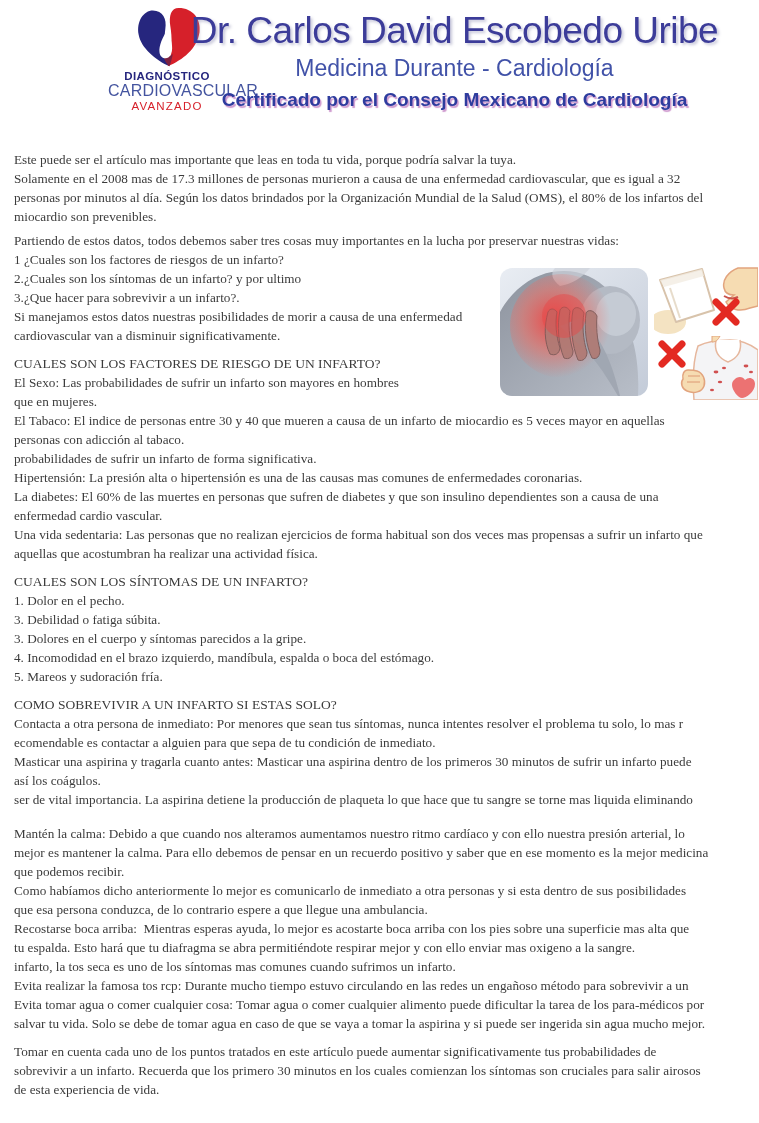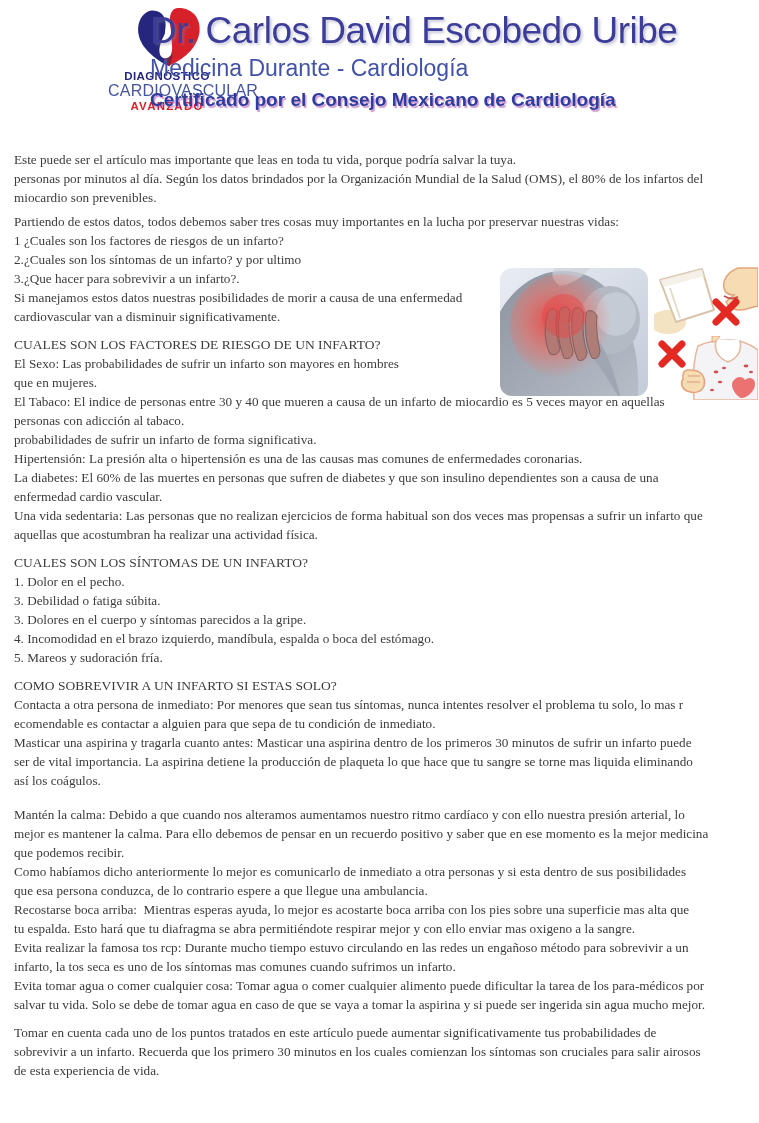--- a/index.html
+++ b/index.html
@@ -19,22 +19,22 @@
     overflow:hidden;
     font-family:"Liberation Serif",serif;
     color:var(--body-text);
   }
   
   .letterhead{position:absolute;top:0;left:0;width:759px;height:140px;}
   .logo{position:absolute;left:108px;top:8px;width:118px;text-align:center;}
   .logo svg{display:block;margin:0 auto;}
   .logo-l1{font-family:"Liberation Sans",sans-serif;font-size:11.5px;font-weight:700;color:var(--brand-navy);letter-spacing:.4px;margin-top:2px;}
   .logo-l2{font-family:"Liberation Sans",sans-serif;font-size:16px;font-weight:400;color:#44549f;letter-spacing:.2px;}
-  .logo-l3{font-family:"Liberation Sans",sans-serif;font-size:11.5px;font-weight:700;color:var(--brand-red);letter-spacing:1.2px;}
-  .titles{position:absolute;left:150px;right:0;top:10px;font-family:"Liberation Sans",sans-serif;}
+  .logo-l3{font-family:"Liberation Sans",sans-serif;font-size:11.5px;font-weight:400;color:var(--brand-red);letter-spacing:1.2px;}
+  .titles{position:absolute;left:150px;right:0;top:10px;text-align:center;font-family:"Liberation Sans",sans-serif;}
   .doc-title{
     font-size:37px;font-weight:400;color:var(--title-blue);
     letter-spacing:-.5px;
     text-shadow:2px 2px 3px rgba(130,130,170,.45);
   }
   .specialty{font-size:23px;font-weight:400;color:var(--subtitle-blue);margin-top:3px;}
   .certification{
     font-size:19px;font-weight:700;color:var(--cert-blue);margin-top:7px;
     text-shadow:1.5px 1.5px 1px rgba(165,70,165,.55);
   }
@@ -172,20 +172,21 @@
           <line x1="8" y1="8" x2="28" y2="28"></line>
           <line x1="28" y1="8" x2="8" y2="28"></line>
         </g>
       </svg>
     </div>
   </div>
 
   <main class="article">
     <div class="block">
         <div class="ln">Este puede ser el artículo mas importante que leas en toda tu vida, porque podría salvar la tuya.</div>
+        <div class="ln">Solamente en el 2008 mas de 17.3 millones de personas murieron a causa de una enfermedad cardiovascular, que es igual a 32</div>
         <div class="ln">personas por minutos al día. Según los datos brindados por la Organización Mundial de la Salud (OMS), el 80% de los infartos del</div>
         <div class="ln">miocardio son prevenibles.</div>
       </div>
     <div class="block mt-sm">
         <div class="ln">Partiendo de estos datos, todos debemos saber tres cosas muy importantes en la lucha por preservar nuestras vidas:</div>
         <div class="ln">1 ¿Cuales son los factores de riesgos de un infarto?</div>
         <div class="ln">2.¿Cuales son los síntomas de un infarto? y por ultimo</div>
         <div class="ln">3.¿Que hacer para sobrevivir a un infarto?.</div>
         <div class="ln">Si manejamos estos datos nuestras posibilidades de morir a causa de una enfermedad</div>
         <div class="ln">cardiovascular van a disminuir significativamente.</div>
@@ -212,33 +213,33 @@
         <div class="ln">3. Dolores en el cuerpo y síntomas parecidos a la gripe.</div>
         <div class="ln">4. Incomodidad en el brazo izquierdo, mandíbula, espalda o boca del estómago.</div>
         <div class="ln">5. Mareos y sudoración fría.</div>
       </div>
 
     <div class="block heading"><span class="ln">COMO SOBREVIVIR A UN INFARTO SI ESTAS SOLO?</span></div>
     <div class="block">
         <div class="ln">Contacta a otra persona de inmediato: Por menores que sean tus síntomas, nunca intentes resolver el problema tu solo, lo mas r</div>
         <div class="ln">ecomendable es contactar a alguien para que sepa de tu condición de inmediato.</div>
         <div class="ln">Masticar una aspirina y tragarla cuanto antes: Masticar una aspirina dentro de los primeros 30 minutos de sufrir un infarto puede</div>
+        <div class="ln">así los coágulos.</div>
         <div class="ln">ser de vital importancia. La aspirina detiene la producción de plaqueta lo que hace que tu sangre se torne mas liquida eliminando</div>
-        <div class="ln">así los coágulos.</div>
       </div>
     <div class="block mt-lg">
         <div class="ln">Mantén la calma: Debido a que cuando nos alteramos aumentamos nuestro ritmo cardíaco y con ello nuestra presión arterial, lo</div>
         <div class="ln">mejor es mantener la calma. Para ello debemos de pensar en un recuerdo positivo y saber que en ese momento es la mejor medicina</div>
         <div class="ln">que podemos recibir.</div>
         <div class="ln">Como habíamos dicho anteriormente lo mejor es comunicarlo de inmediato a otra personas y si esta dentro de sus posibilidades</div>
         <div class="ln">que esa persona conduzca, de lo contrario espere a que llegue una ambulancia.</div>
         <div class="ln">Recostarse boca arriba:  Mientras esperas ayuda, lo mejor es acostarte boca arriba con los pies sobre una superficie mas alta que</div>
         <div class="ln">tu espalda. Esto hará que tu diafragma se abra permitiéndote respirar mejor y con ello enviar mas oxigeno a la sangre.</div>
+        <div class="ln">infarto, la tos seca es uno de los síntomas mas comunes cuando sufrimos un infarto.</div>
         <div class="ln">Evita realizar la famosa tos rcp: Durante mucho tiempo estuvo circulando en las redes un engañoso método para sobrevivir a un</div>
-        <div class="ln">infarto, la tos seca es uno de los síntomas mas comunes cuando sufrimos un infarto.</div>
         <div class="ln">Evita tomar agua o comer cualquier cosa: Tomar agua o comer cualquier alimento puede dificultar la tarea de los para-médicos por</div>
         <div class="ln">salvar tu vida. Solo se debe de tomar agua en caso de que se vaya a tomar la aspirina y si puede ser ingerida sin agua mucho mejor.</div>
       </div>
     <div class="block mt-md">
         <div class="ln">Tomar en cuenta cada uno de los puntos tratados en este artículo puede aumentar significativamente tus probabilidades de</div>
         <div class="ln">sobrevivir a un infarto. Recuerda que los primero 30 minutos en los cuales comienzan los síntomas son cruciales para salir airosos</div>
         <div class="ln">de esta experiencia de vida.</div>
       </div>
   </main>
 

